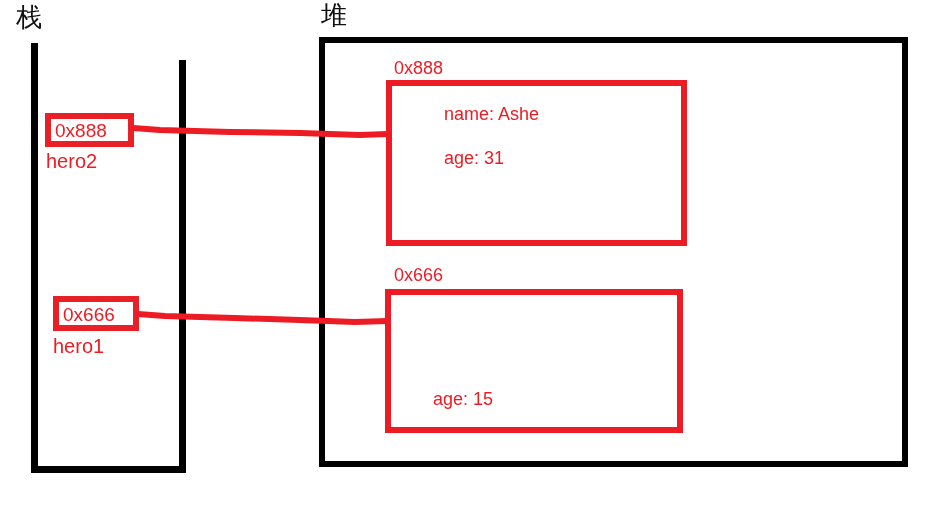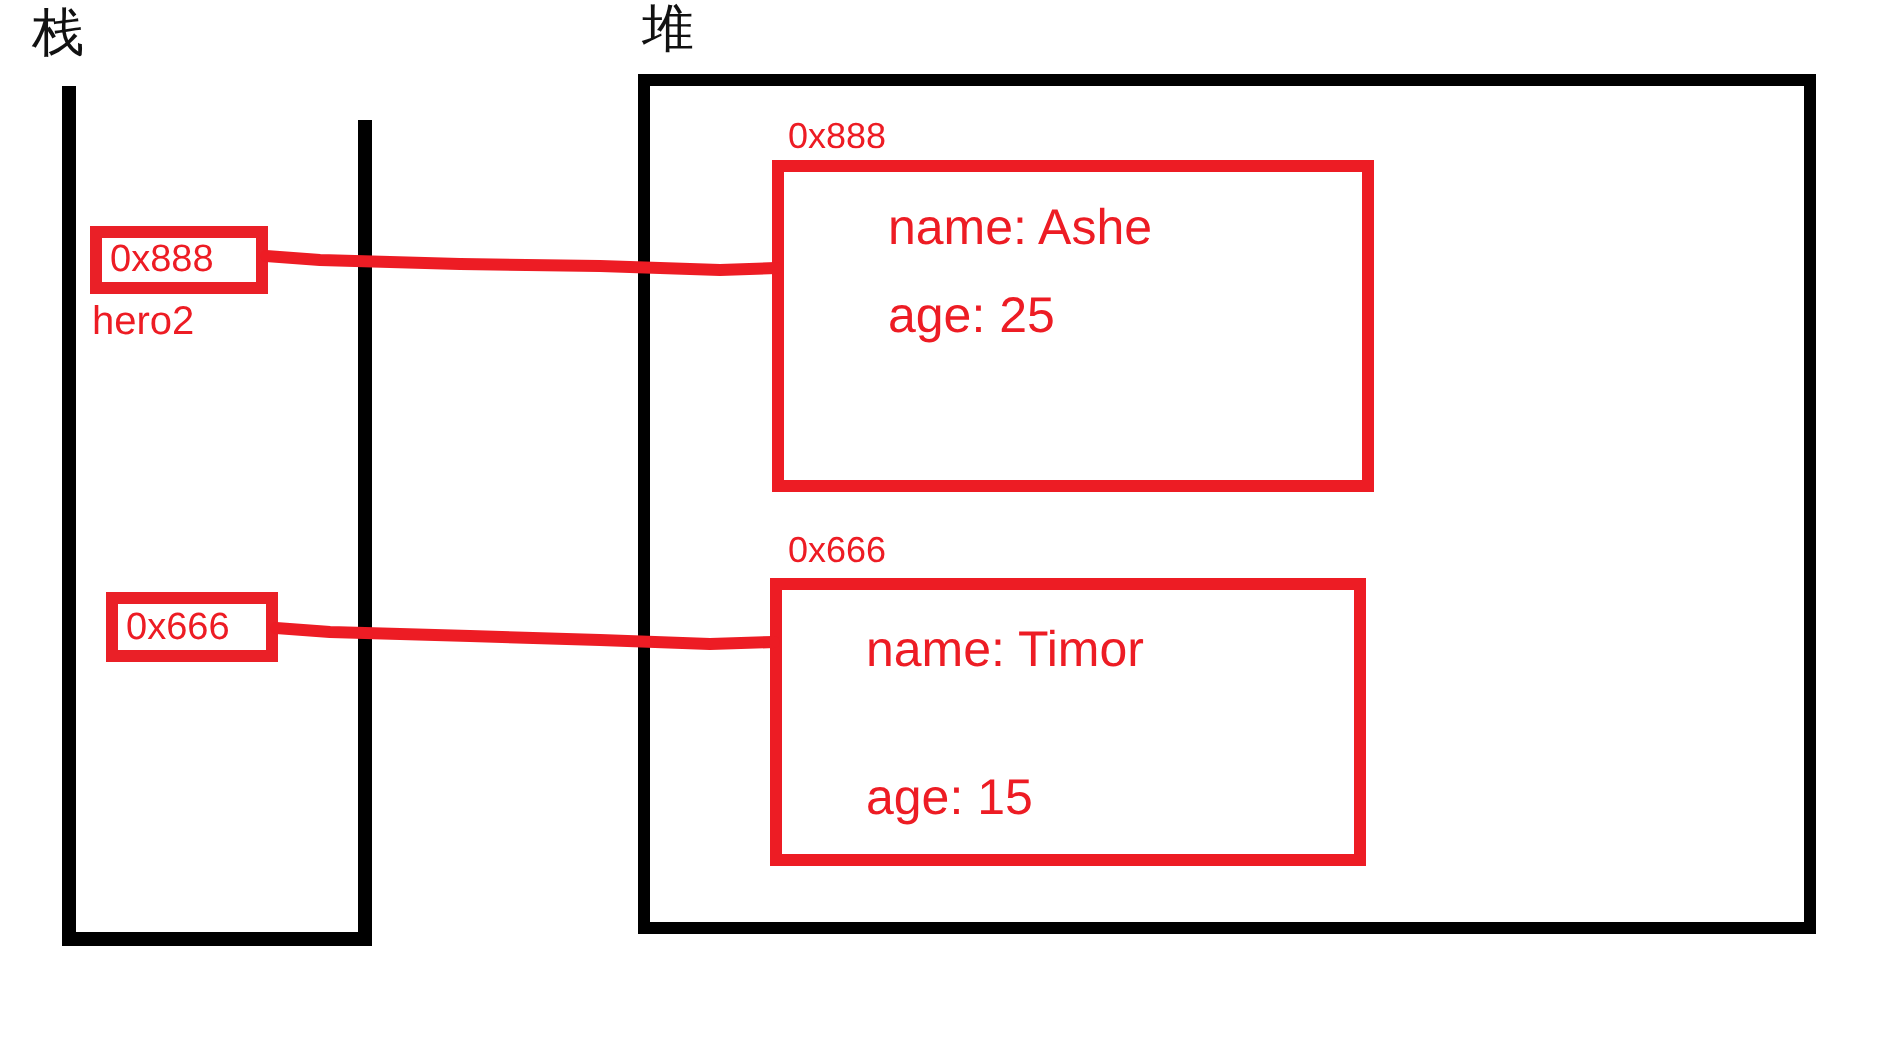--- a/index.html
+++ b/index.html
@@ -110,21 +110,21 @@
     border: 6px solid #ed1c24;
     box-sizing: border-box;
     background: #ffffff;
   }
   #heap-object-ashe  { left: 386px; top: 80px;  width: 301px; height: 166px; }
   #heap-object-timor { left: 385px; top: 289px; width: 298px; height: 144px; }
 
   .heap-object .field {
     position: absolute;
     color: #ed1c24;
-    font-size: 25px;
+    font-size: 18px;
     line-height: 28px;
     white-space: nowrap;
   }
   #heap-object-ashe  .field-name { left: 52px; top: 14px; }
   #heap-object-ashe  .field-age  { left: 52px; top: 58px; }
   #heap-object-timor .field-name { left: 42px; top: 16px; }
   #heap-object-timor .field-age  { left: 42px; top: 60px; margin-top: 30px; }
 
   
   .heap-addr-label {
@@ -165,32 +165,32 @@
   <div id="heap-frame"></div>
 
   <div class="ptr-cell" id="ptr-cell-hero2">
     <span class="ptr-addr">0x888</span>
   </div>
   <div class="var-name" id="var-name-hero2">hero2</div>
 
   <div class="ptr-cell" id="ptr-cell-hero1">
     <span class="ptr-addr">0x666</span>
   </div>
+  <div class="var-name" id="var-name-hero1">hero1</div>
 
   <div class="heap-addr-label" id="heap-addr-label-ashe">0x888</div>
 
   <div class="heap-addr-label" id="heap-addr-label-timor">0x666</div>
 
   <div class="heap-object" id="heap-object-ashe">
     <span class="field field-name">name: Ashe</span>
-    <span class="field field-age">age: 25</span>
+    <span class="field field-age">age: 31</span>
   </div>
 
   <div class="heap-object" id="heap-object-timor">
-    <span class="field field-name">name: Timor</span>
     <span class="field field-age">age: 15</span>
   </div>
 
   <svg id="connectors" viewBox="0 0 939 532">
     <polyline points="133,128 160,130 230,132 300,133 360,135 388,134" fill="none" stroke="#ed1c24" stroke-width="6" stroke-linecap="round" stroke-linejoin="round"></polyline>
     <polyline points="138,314 165,316 235,318 300,320 355,322 387,321" fill="none" stroke="#ed1c24" stroke-width="6" stroke-linecap="round" stroke-linejoin="round"></polyline>
   </svg>
 
 </div>
 

